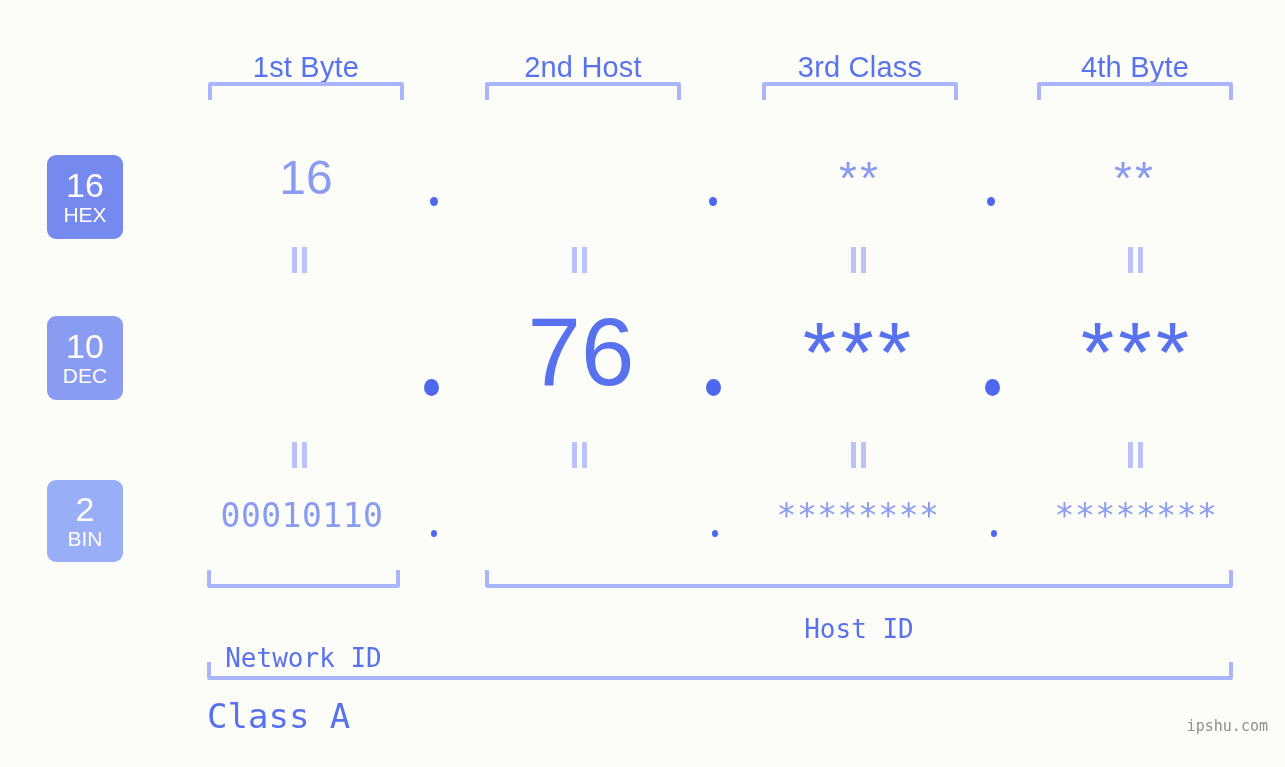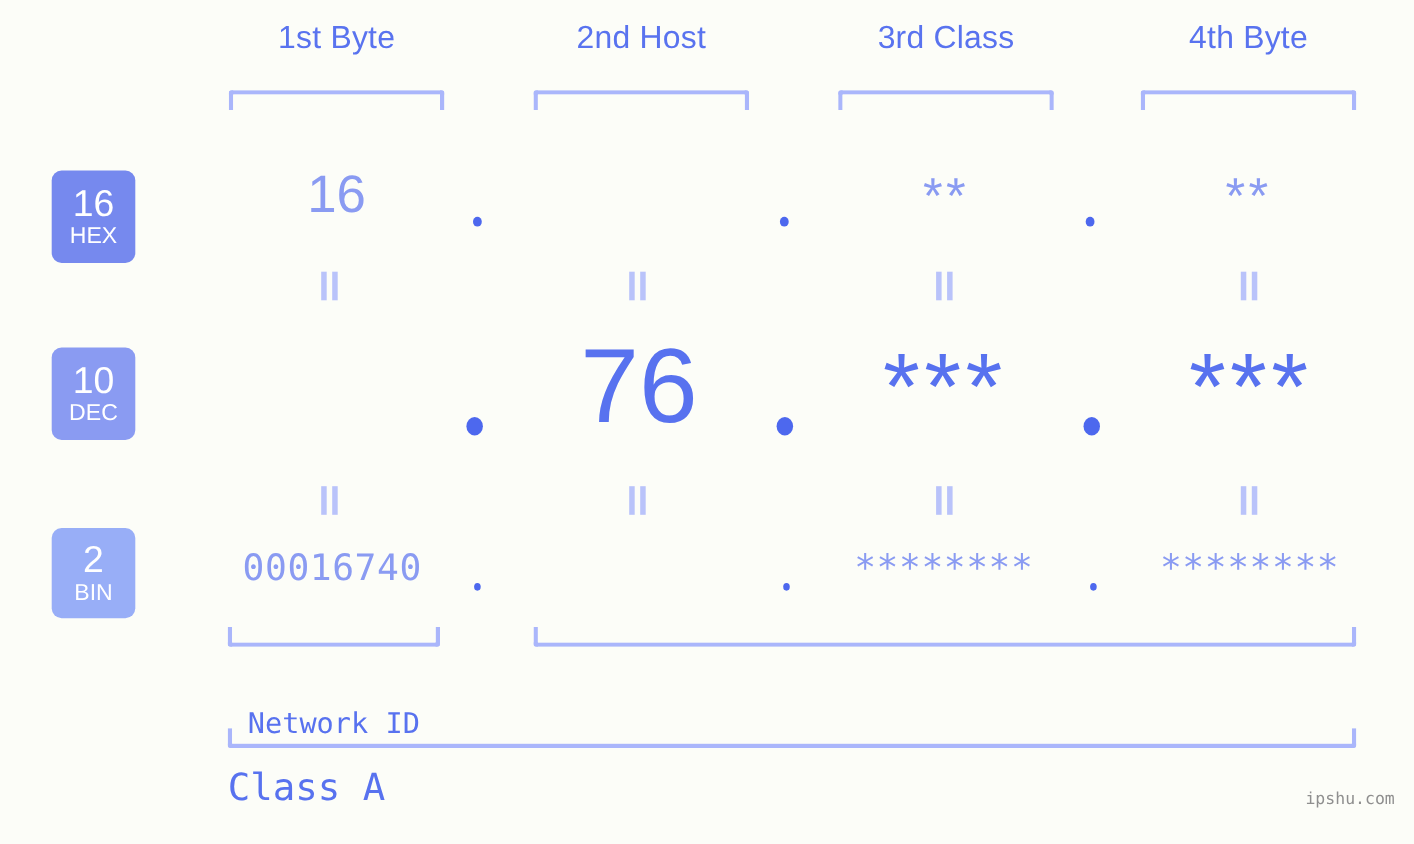--- a/index.html
+++ b/index.html
@@ -15,21 +15,21 @@
   }
   #stage {
     position: relative;
     width: 1285px;
     height: 767px;
   }
 
   
   .byte-label {
     position: absolute;
-    top: 19px;
+    top: 51px;
     font-size: 29px;
     color: #5973ef;
     text-align: center;
     letter-spacing: 0.2px;
     font-family: "Liberation Sans", sans-serif;
     white-space: nowrap;
   }
 
   
   .bracket {
@@ -232,31 +232,32 @@
     </div>
   <div class="eq" style="left:851px;top:442px;">
       <i class="l"></i>
       <i class="r"></i>
     </div>
   <div class="eq" style="left:1128px;top:442px;">
       <i class="l"></i>
       <i class="r"></i>
     </div>
 
-  <div class="cell bin-val" style="left:202px;width:200px;">00016740</div>
+  <div class="cell bin-val" style="left:202px;width:200px;">00010110</div>
   <div class="cell bin-val" style="left:758px;width:200px;">********</div>
   <div class="cell bin-val" style="left:1036px;width:200px;">********</div>
 
   <div class="dot dot-bin" style="left:431px;"></div>
   <div class="dot dot-bin" style="left:712px;"></div>
   <div class="dot dot-bin" style="left:991px;"></div>
 
   <div class="bracket-up" style="left:207px;top:570px;width:193px;"></div>
   <div class="bracket-up" style="left:485px;top:570px;width:748px;"></div>
 
   <div class="id-label" style="left:207px;top:643px;width:193px;">Network ID</div>
+  <div class="id-label" style="left:485px;top:614px;width:748px;">Host ID</div>
 
   <div class="bracket-up" style="left:207px;top:662px;width:1026px;"></div>
   <div class="class-label" style="left:207px;top:696px;width:1026px;">Class A</div>
 
   <div class="watermark">ipshu.com</div>
 
 </div>
 
 </body></html>

